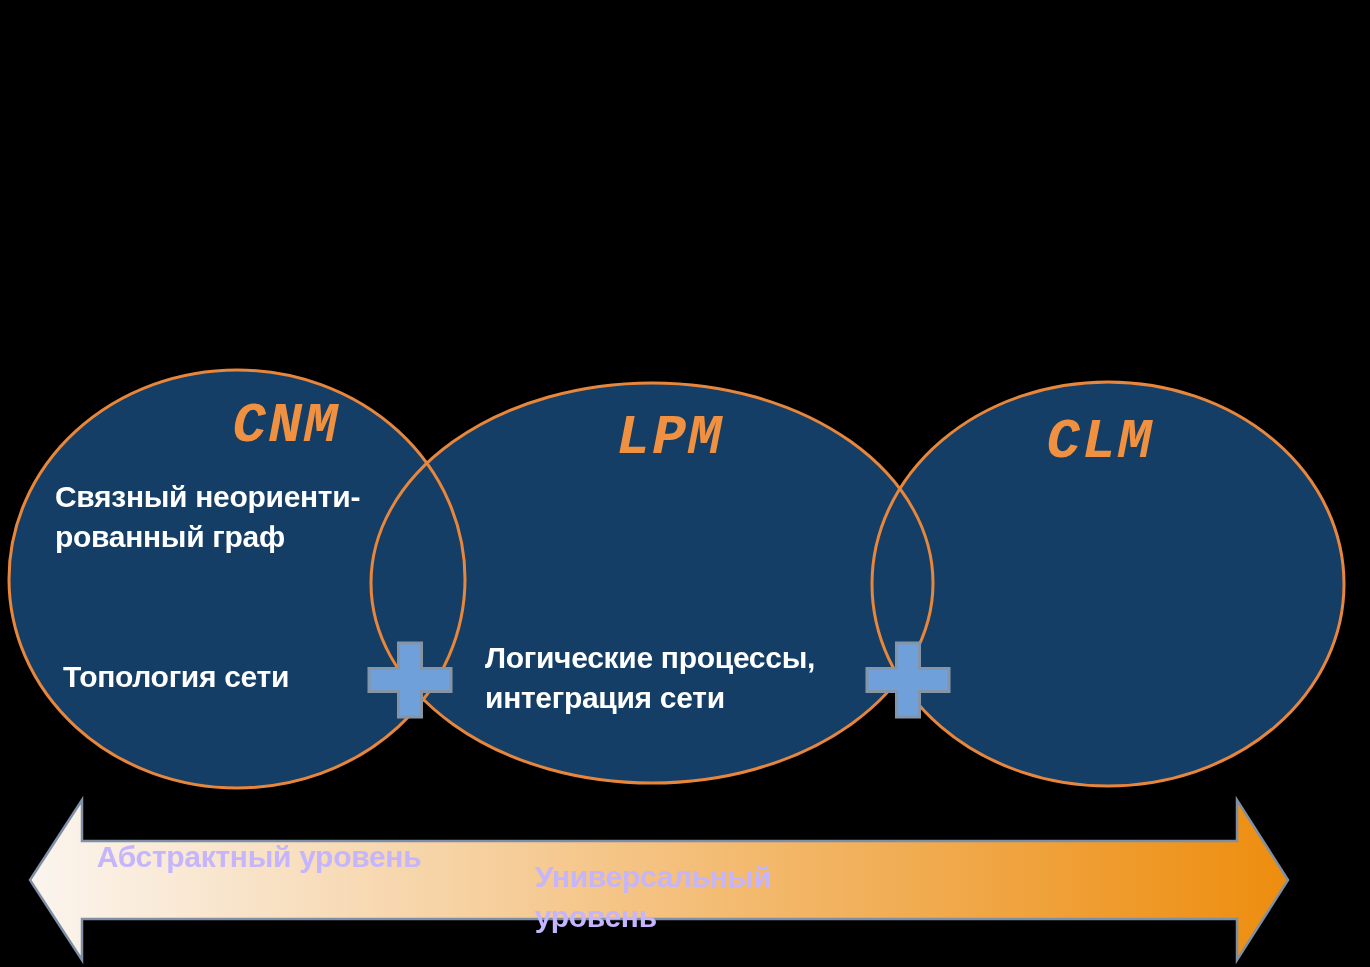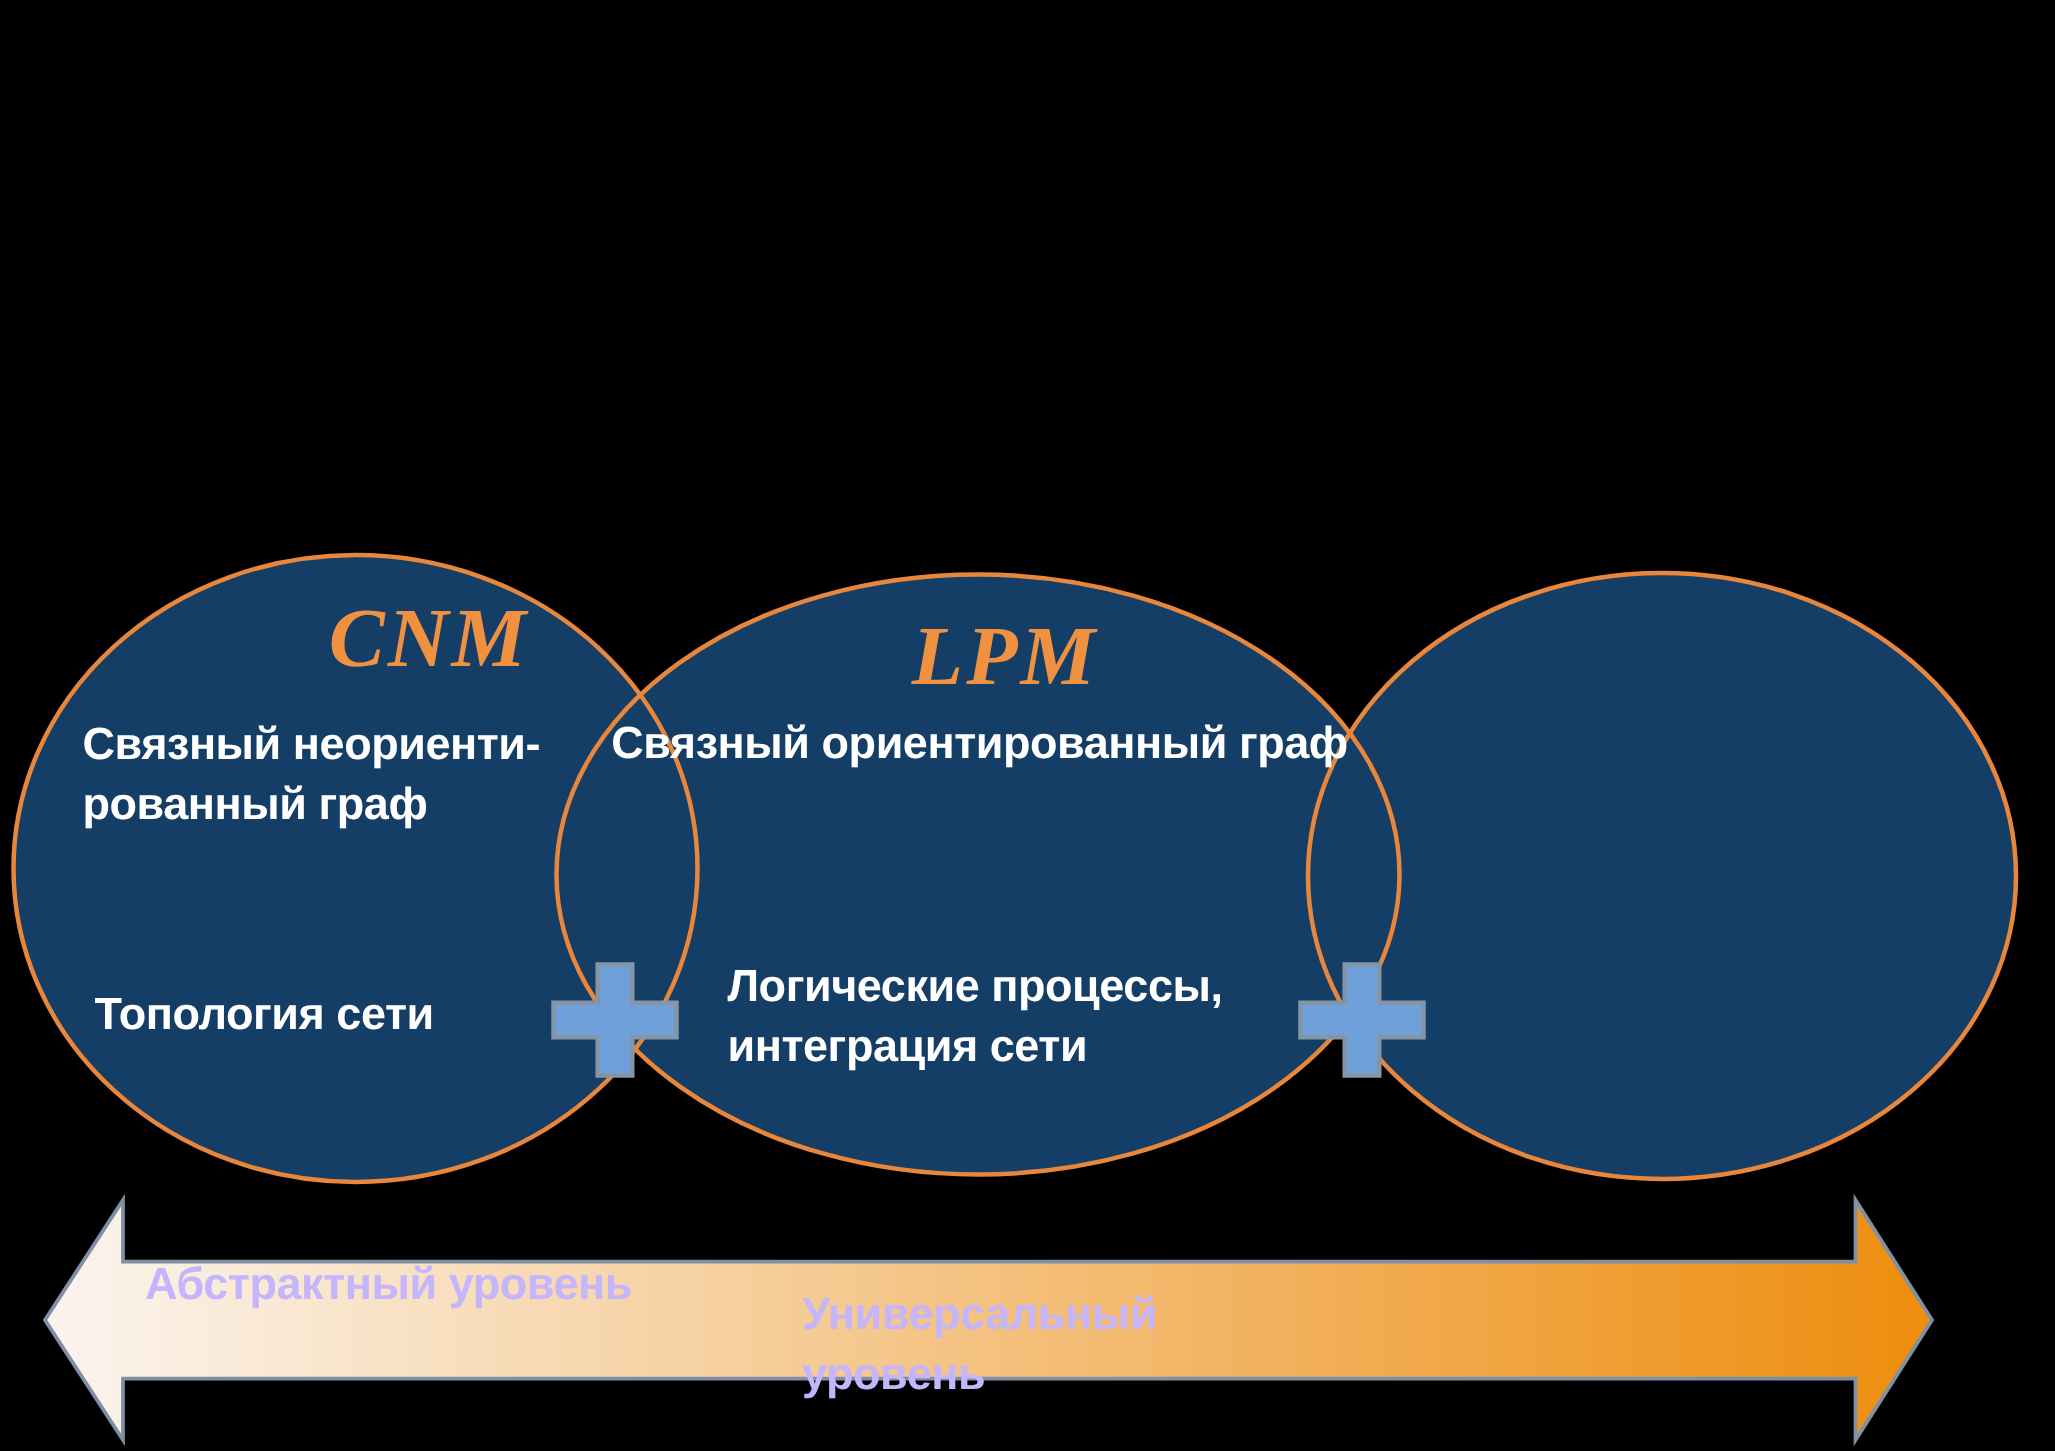--- a/index.html
+++ b/index.html
@@ -18,21 +18,21 @@
     font-size: 30px;
     line-height: 40px;
     letter-spacing: -0.3px;
     color: #FFFFFF;
     white-space: pre-line;
   }
   .center  { transform: translate(-50%, -50%); text-align: center; }
   .hcenter { transform: translateX(-50%);      text-align: left; }
   .ellipse-title {
     position: absolute;
-    font-family: Liberation Serif, serif;
+    font-family: Liberation Mono, monospace;
     font-style: italic;
     font-weight: bold;
     font-size: 56px;
     line-height: 1;
     letter-spacing: 2px;
     color: #EF9140;
     transform: translate(-50%, -50%);
     white-space: nowrap;
   }
   .axis-label { color: #c4b5fd; letter-spacing: -0.3px; }
@@ -66,22 +66,22 @@
     <use href="#plusShape" transform="translate(410,680)" stroke-width="3" fill="#6FA0DA" stroke="#8595A8"></use>
     <use href="#plusShape" transform="translate(908,680)" stroke-width="3" fill="#6FA0DA" stroke="#8595A8"></use>
   </svg>
 
   <div class="ellipse-title" style="left:286px; top:426px;">CNM</div>
   <div class="txt" style="left:55px; top:477px;">Связный неориенти-
 рованный граф</div>
   <div class="txt" style="left:63px; top:657px;">Топология сети</div>
 
   <div class="ellipse-title" style="left:670px; top:438px;text-align:center;">LPM</div>
-  <div class="txt center" style="left:653px; top:496px; white-space:nowrap;">Связный ориентированный граф</div>
   <div class="txt hcenter" style="left:650px; top:638px;">Логические процессы,
 интеграция сети</div>
 
+  <div class="ellipse-title" style="left:1100px; top:442px;">CLM</div>
 
   <div class="txt axis-label center" style="left:259px; top:857px; white-space:nowrap;">Абстрактный уровень</div>
   <div class="txt axis-label hcenter" style="left:653px; top:837px;margin-top:20px;">Универсальный
 уровень</div>
 
 </div>
 
 </body></html>

